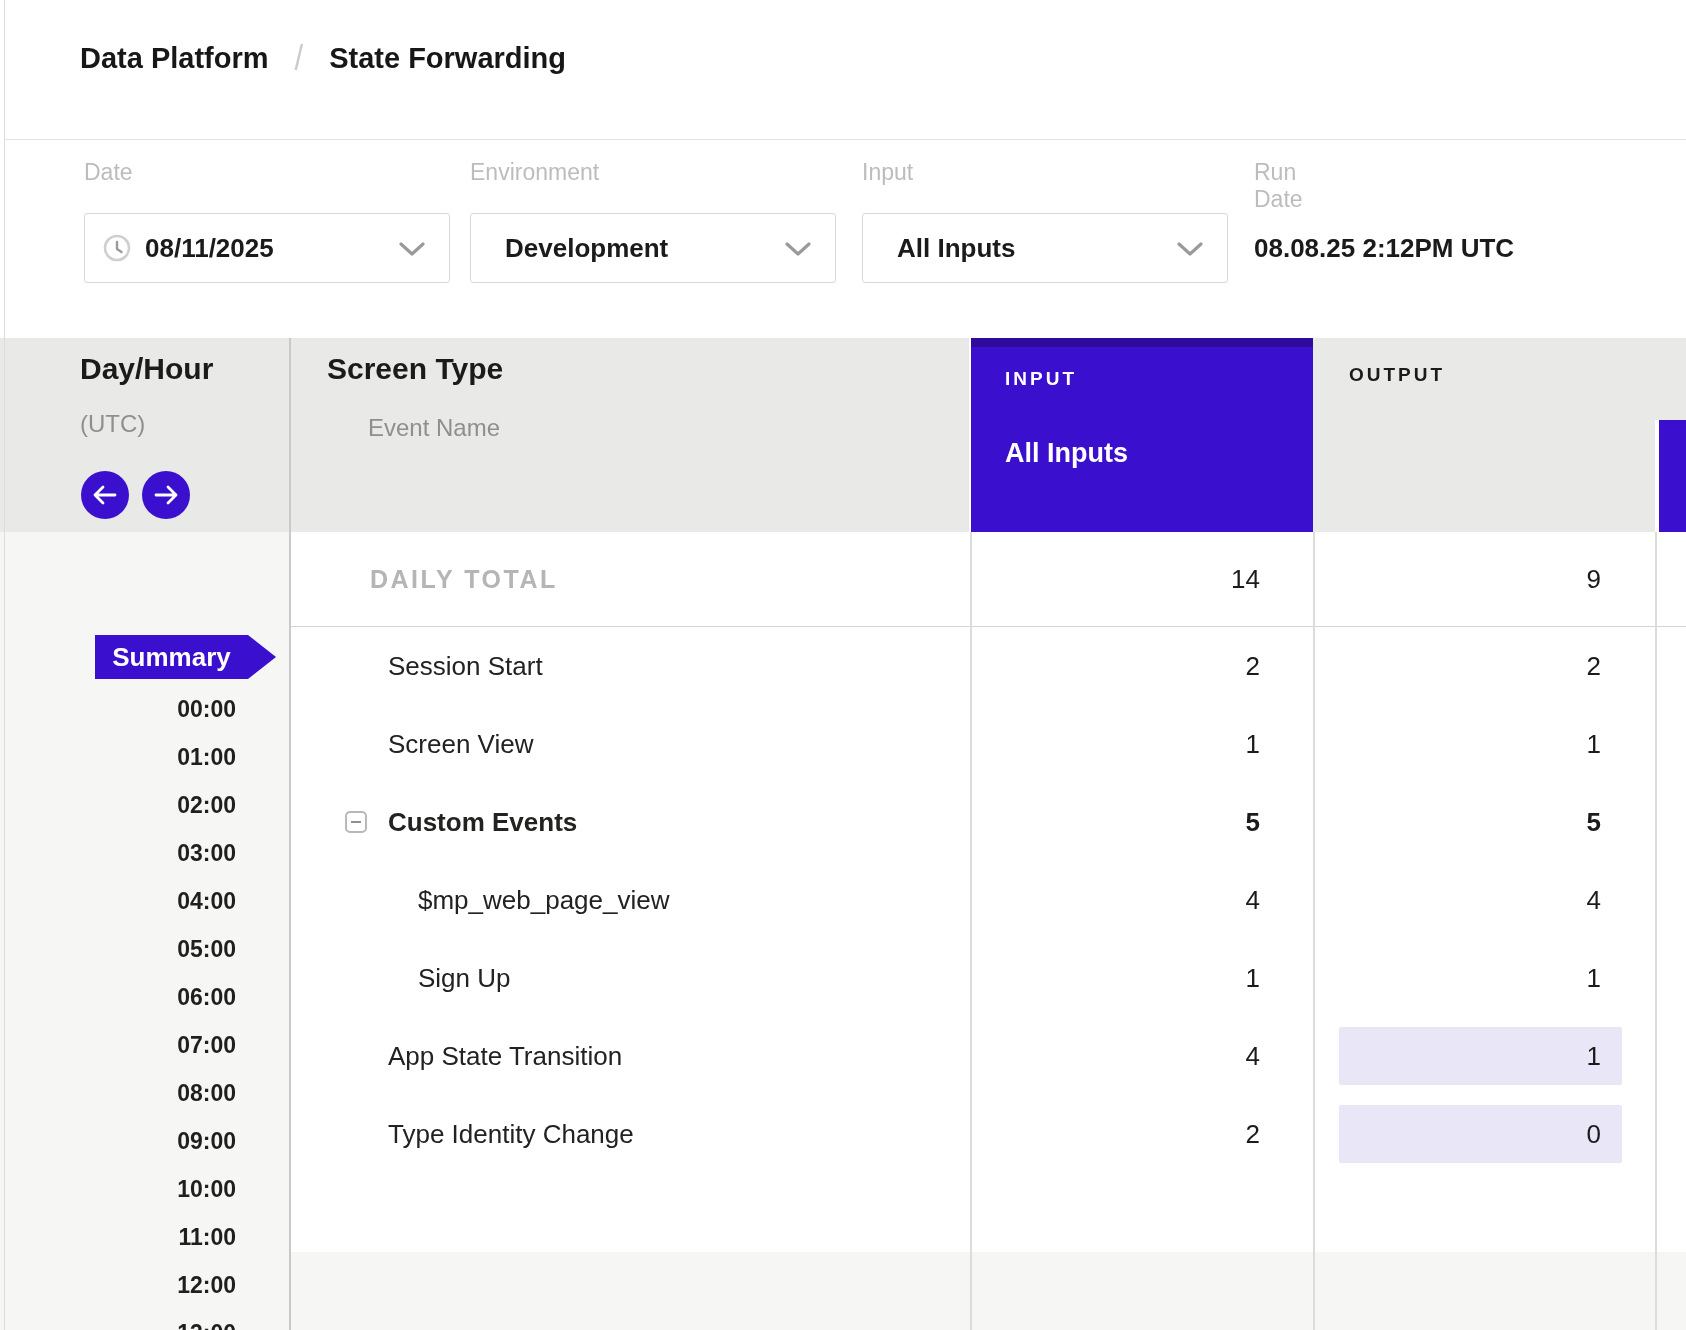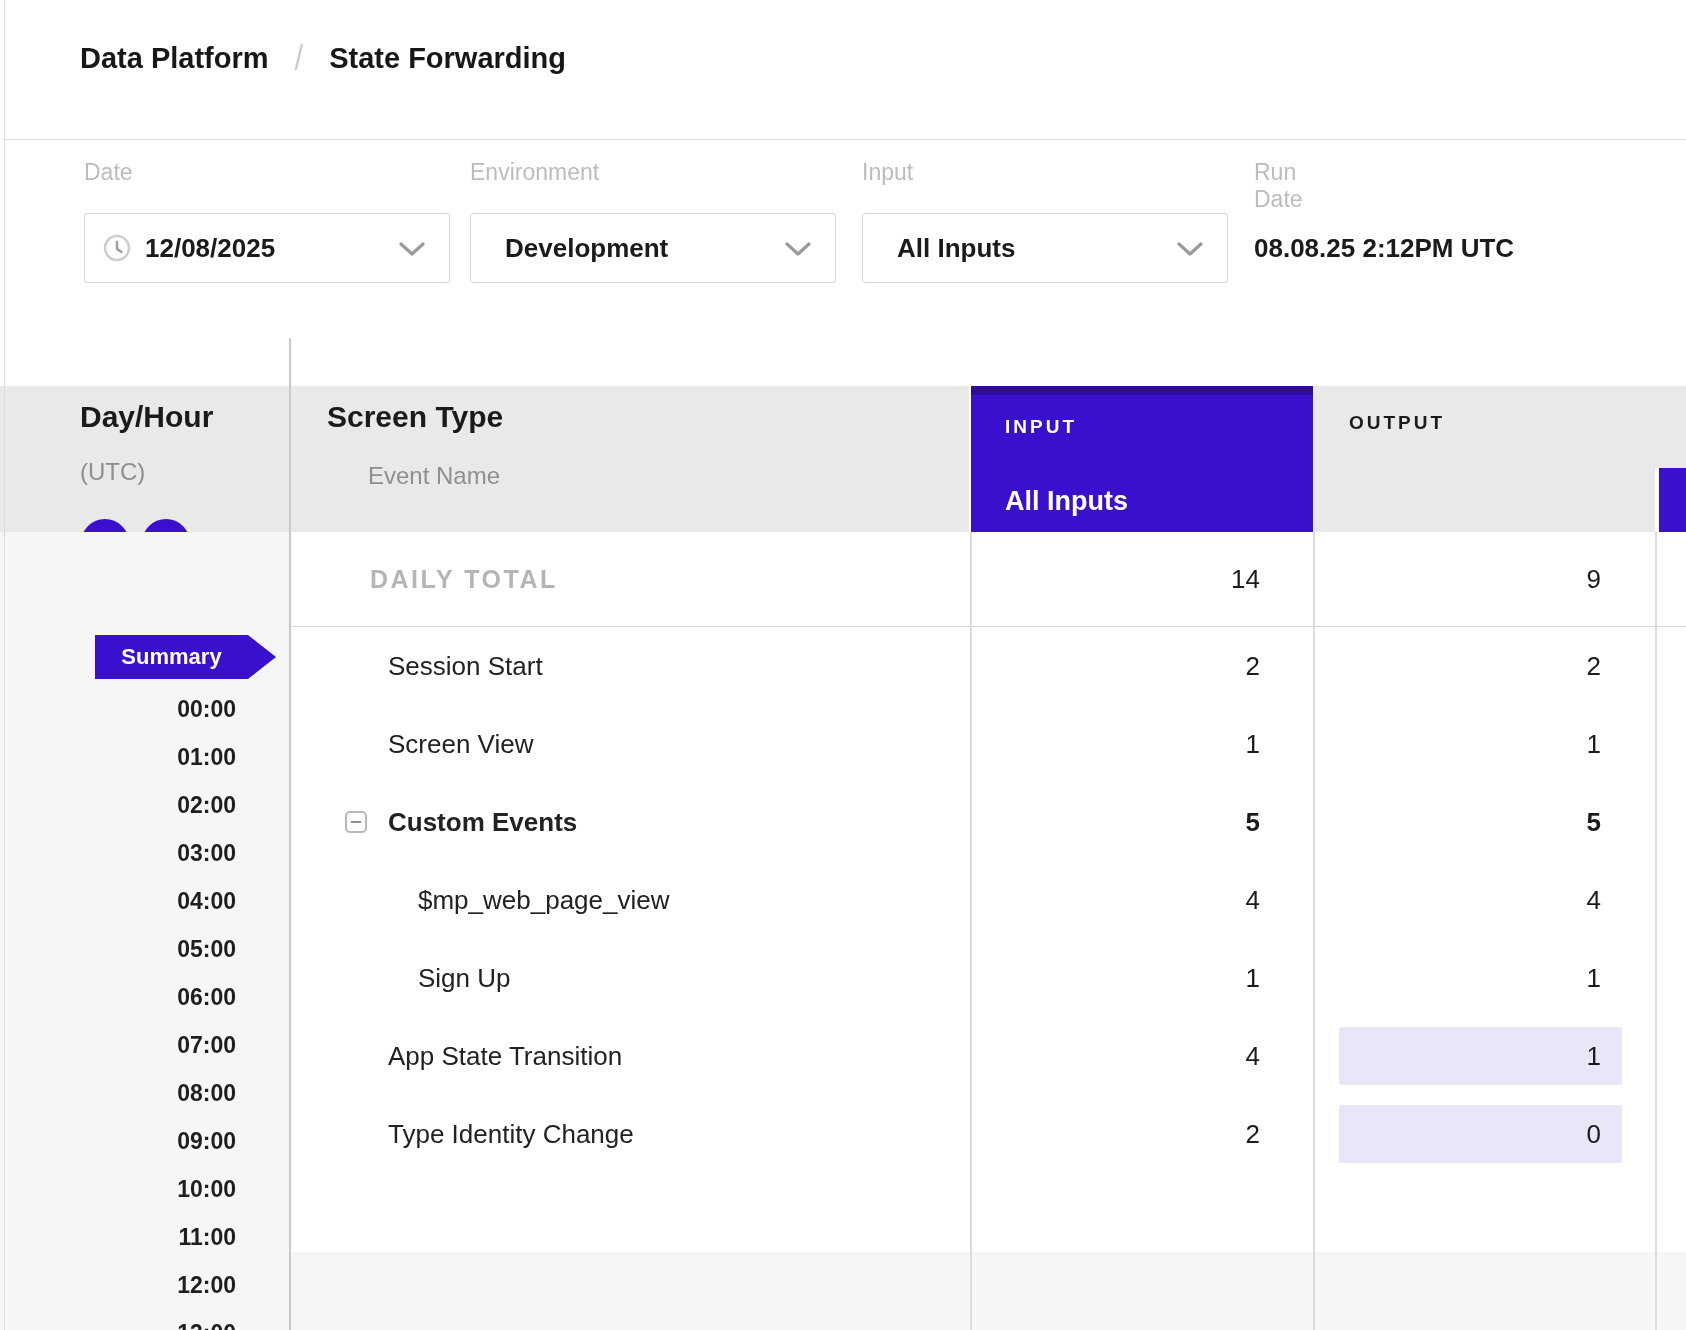--- a/index.html
+++ b/index.html
@@ -29,21 +29,21 @@
   .g-date  { left:79px; }
   .g-env   { left:465px; }
   .g-input { left:857px; }
   .g-run   { left:1249px; }
   .g-date  .fbox { padding-left:17px; }
   .g-env   .fbox, .g-input .fbox { padding-left:34px; }
   .g-date  .fvalue { margin-left:13px; }
   .run-value { position:absolute; top:72px; left:0; height:70px; line-height:70px; font-size:26px; font-weight:700; color:#1b1b1b; white-space:nowrap; }
 
   
-  .thead { position:absolute; left:0; top:338px; width:1686px; height:194px; background:#e9e9e7;margin-top:48px; }
+  .thead { position:absolute; left:0; top:338px; width:1686px; height:194px; background:#e9e9e7; }
   .dayhour-title { position:absolute; left:80px; top:14px; font-size:30px; font-weight:700; color:#1b1b1b; }
   .dayhour-sub   { position:absolute; left:80px; top:72px; font-size:24px; color:#8f8f8d; }
   .nav-btn { position:absolute; width:48px; height:48px; border-radius:50%; background:#3A10CE; top:133px; display:flex; align-items:center; justify-content:center; cursor:pointer; border:none; }
   .nav-prev { left:81px; } .nav-next { left:142px; }
   .mt-title { position:absolute; left:327px; top:14px; font-size:30px; font-weight:700; color:#1b1b1b; }
   .mt-sub   { position:absolute; left:368px; top:76px; font-size:24px; color:#8f8f8d; }
 
   .input-col-head {
     position:absolute; left:969px; top:0; width:344px; height:194px;
     background:#3A10CE; border-left:2px solid #fff; cursor:pointer;
@@ -66,21 +66,21 @@
   .vline { position:absolute; width:1.5px; z-index:40; }
   .vl-sidebar { left:289px; top:338px; bottom:0; background:#c9c9c7; }
   .vl-a { left:970px;  top:532px; bottom:0; background:#dcdcda; }
   .vl-b { left:1313px; top:532px; bottom:0; background:#dcdcda; }
   .vl-c { left:1655px; top:532px; bottom:0; background:#dcdcda; }
 
   
   .sidebar { position:absolute; left:0; top:532px; width:289px; height:798px; background:#f6f6f4; overflow:hidden; }
   .summary-tag {
     position:absolute; left:95px; top:103px; width:153px; height:44px; background:#3A10CE;
-    color:#fff; font-size:22px; font-weight:700; display:flex; align-items:center; justify-content:center; cursor:pointer;
+    color:#fff; font-size:26px; font-weight:700; display:flex; align-items:center; justify-content:center; cursor:pointer;
   }
   .summary-tag::after {
     content:""; position:absolute; left:153px; top:0;
     border-top:22px solid transparent; border-bottom:22px solid transparent; border-left:28px solid #3A10CE;
   }
   .hour-item { position:absolute; right:53px; width:140px; height:48px; line-height:48px; text-align:right; font-size:23px; font-weight:600; color:#1f1f1f; cursor:pointer; }
 
   
   .rows-area { position:absolute; left:289px; top:532px; width:1397px; height:720px; background:#fff; }
   .footer-band { position:absolute; left:289px; top:1252px; right:0; height:78px; background:#f6f6f4; }
@@ -129,21 +129,21 @@
   <div class="filters">
     <div class="fgroup g-date">
       <span class="flabel">Date</span>
       <div class="fbox">
         <span>
           <svg width="30" height="30" viewBox="0 0 30 30">
             <circle cx="15" cy="15" r="12" fill="none" stroke="#cfcfcd" stroke-width="2.6"></circle>
             <path d="M15 9 L15 16 L19.5 19" fill="none" stroke="#9a9a98" stroke-width="2.4" stroke-linecap="round" stroke-linejoin="round"></path>
           </svg>
         </span>
-        <span class="fvalue">12/08/2025</span>
+        <span class="fvalue">08/11/2025</span>
         <span class="chev">
           <svg width="26" height="15" viewBox="0 0 26 15">
               <polyline points="2,2 13,12 24,2" fill="none" stroke="#9a9a98" stroke-width="3.2" stroke-linecap="round" stroke-linejoin="round"></polyline>
             </svg>
         </span>
       </div>
     </div>
 
     <div class="fgroup g-env">
       <span class="flabel">Environment</span>

